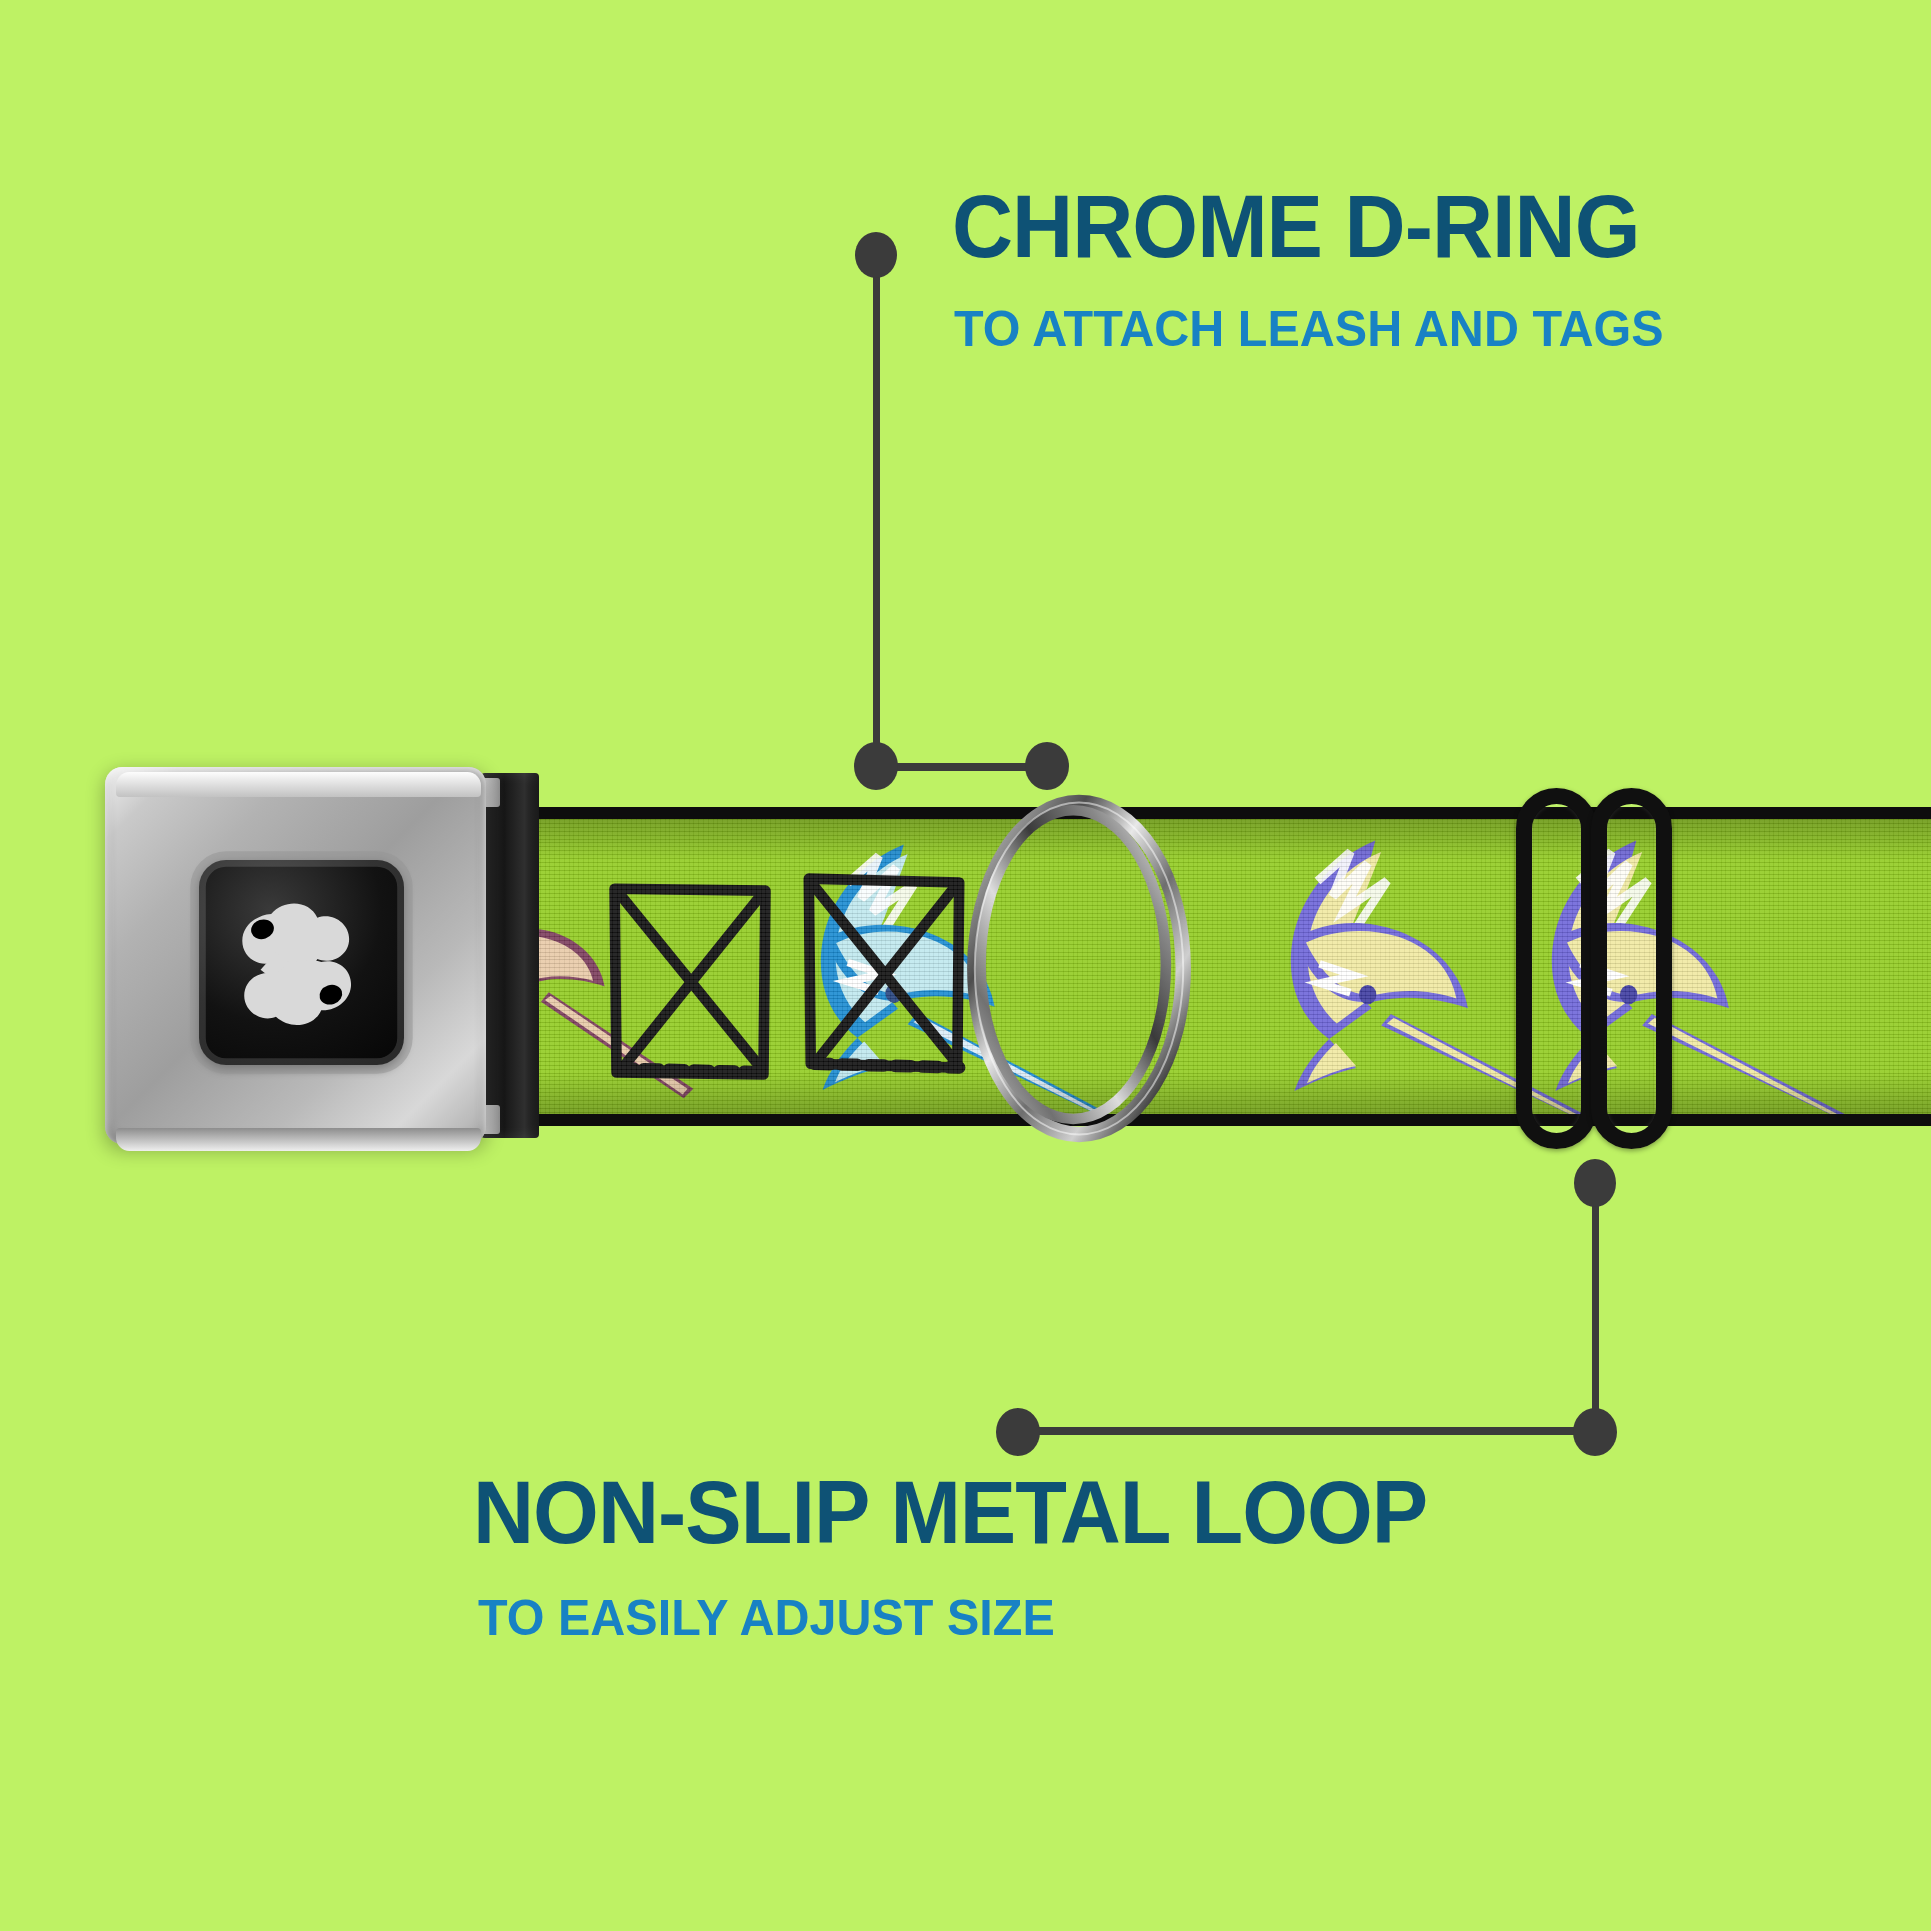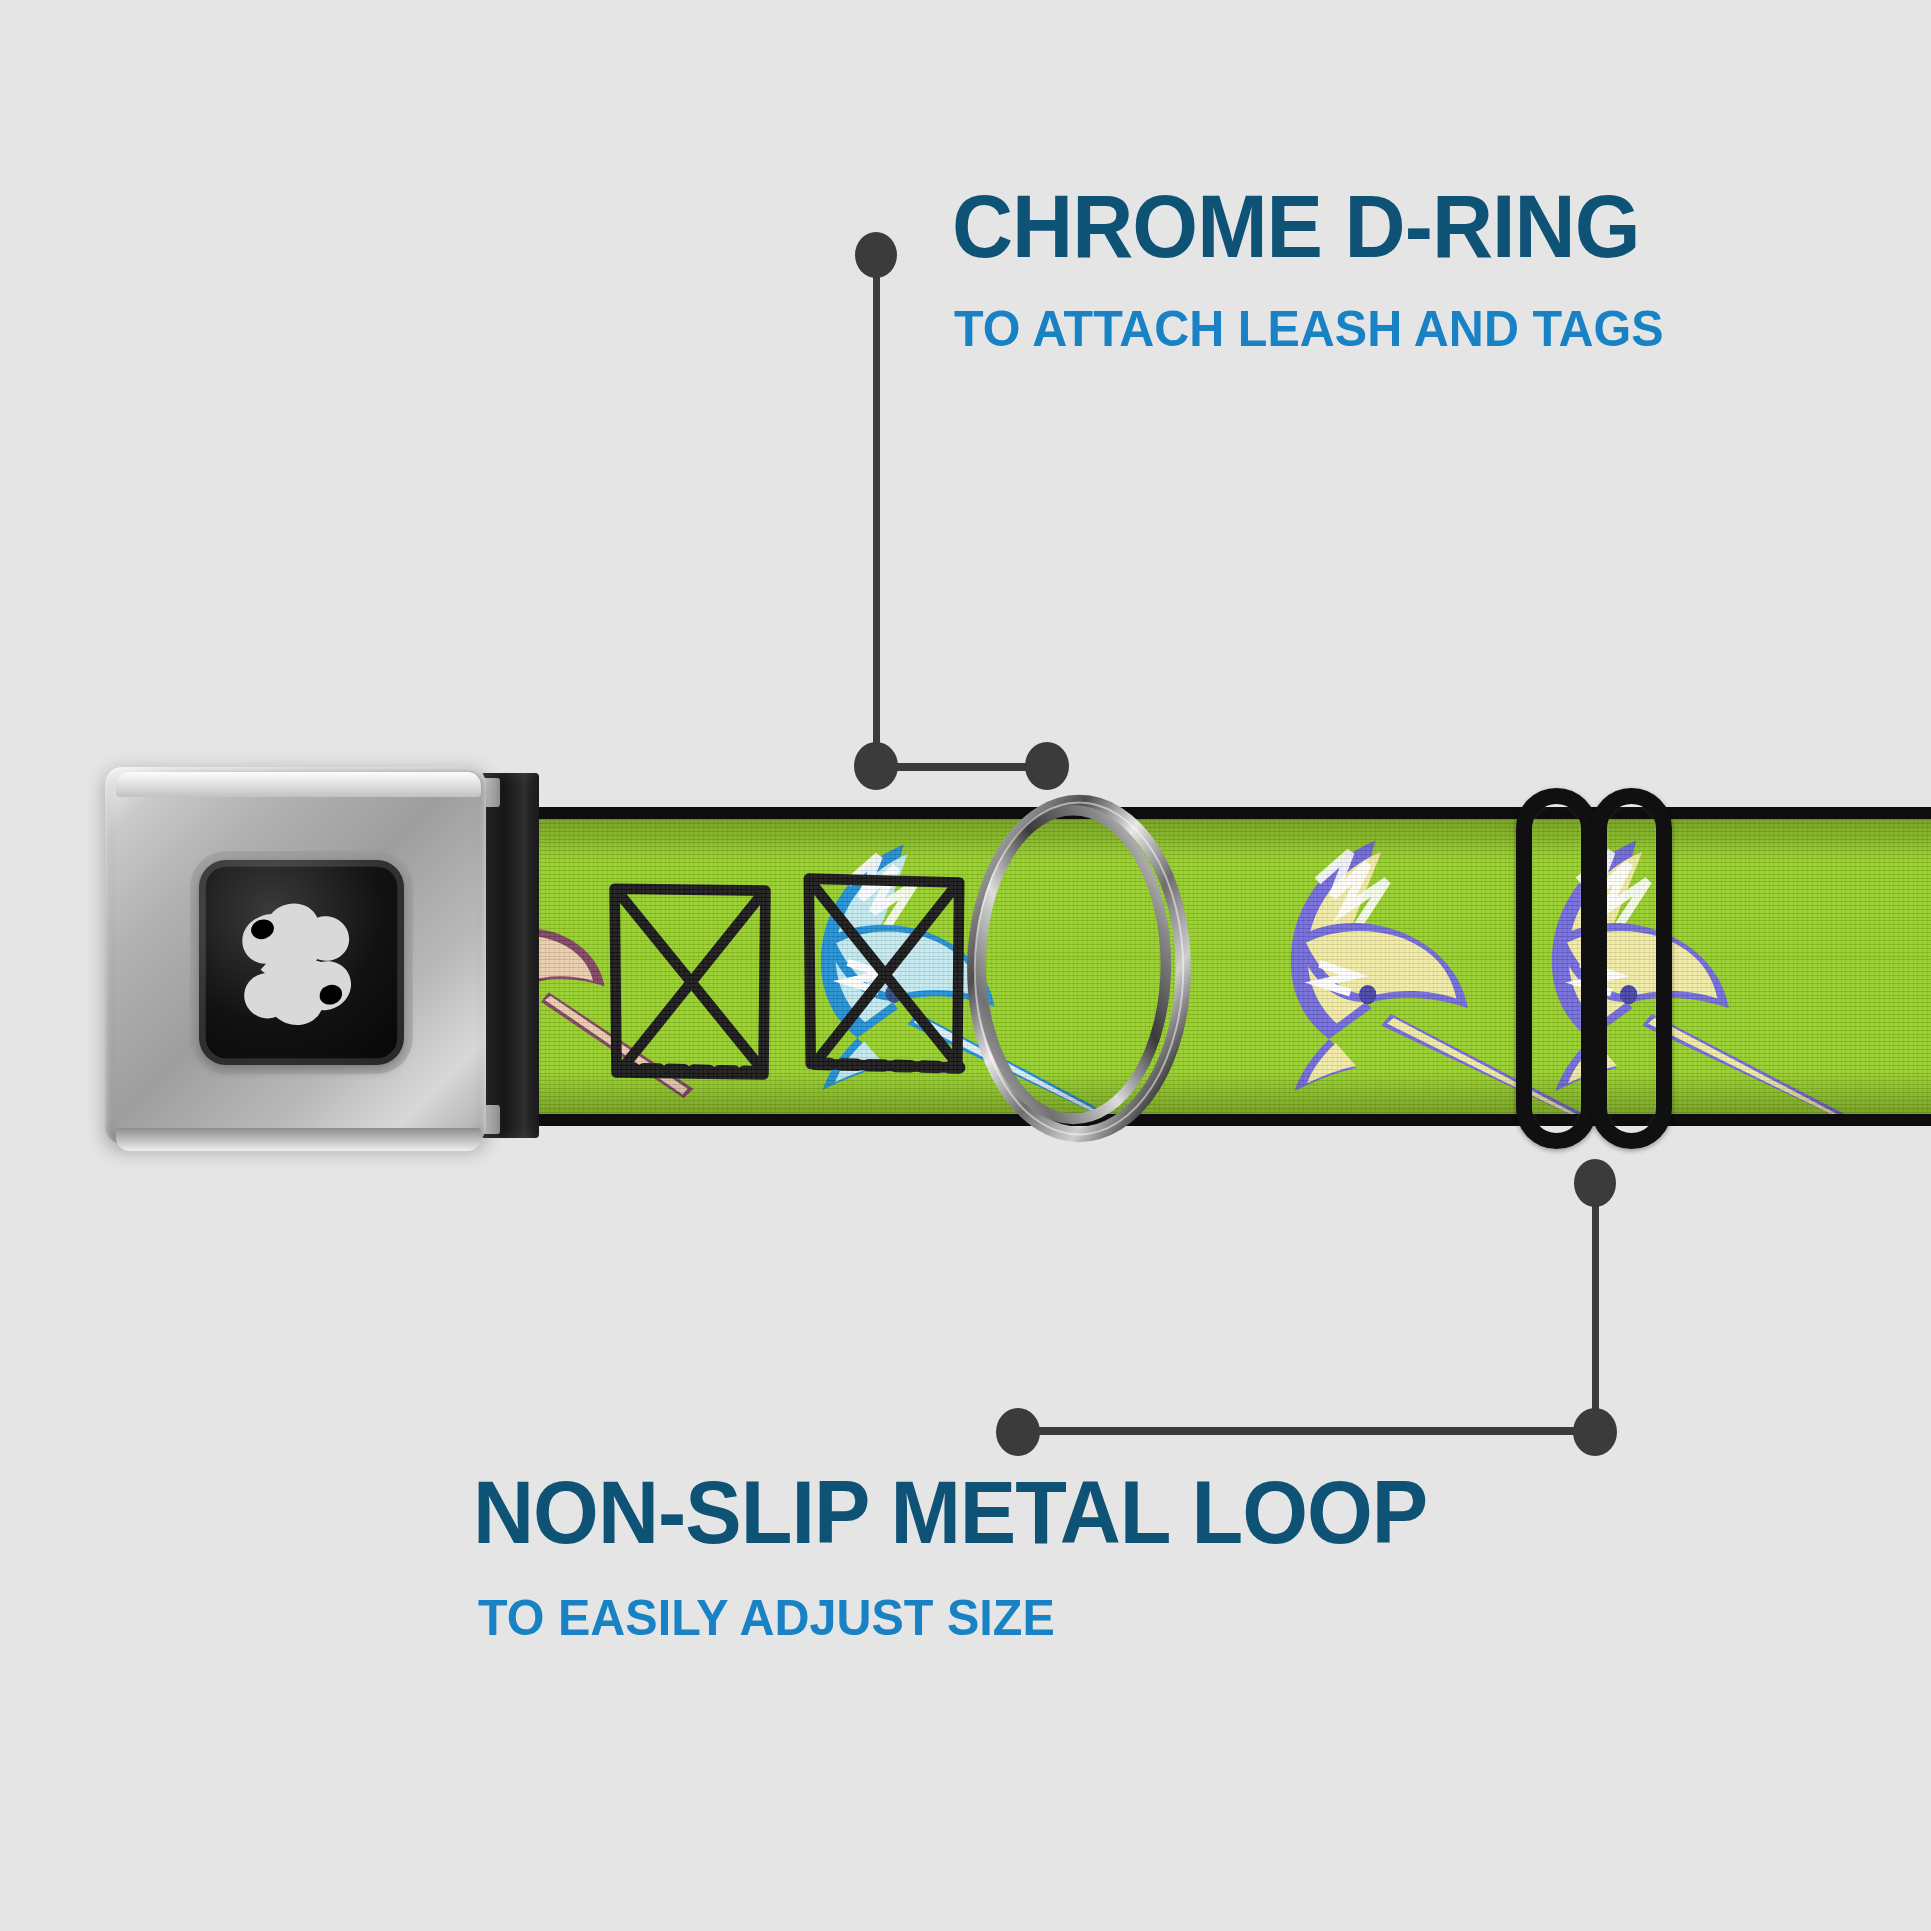--- a/index.html
+++ b/index.html
@@ -1,17 +1,17 @@
 <!DOCTYPE html>
 <html><head>
 <meta charset="utf-8">
 <style>
   html,body{margin:0;padding:0;background:#ffffff;}
   body{width:1931px;height:1931px;overflow:hidden;font-family:"Liberation Sans",sans-serif;}
-  #stage{position:relative;width:1931px;height:1931px;background:#e5e5e5;}
+  #stage{position:relative;width:1931px;height:1931px;background:#bef264;}
 
   
   .callout-title{
     position:absolute;
     font-family:"Liberation Sans",sans-serif;
     font-weight:700;
     letter-spacing:-1px;
     white-space:nowrap;
     line-height:1;
   }

